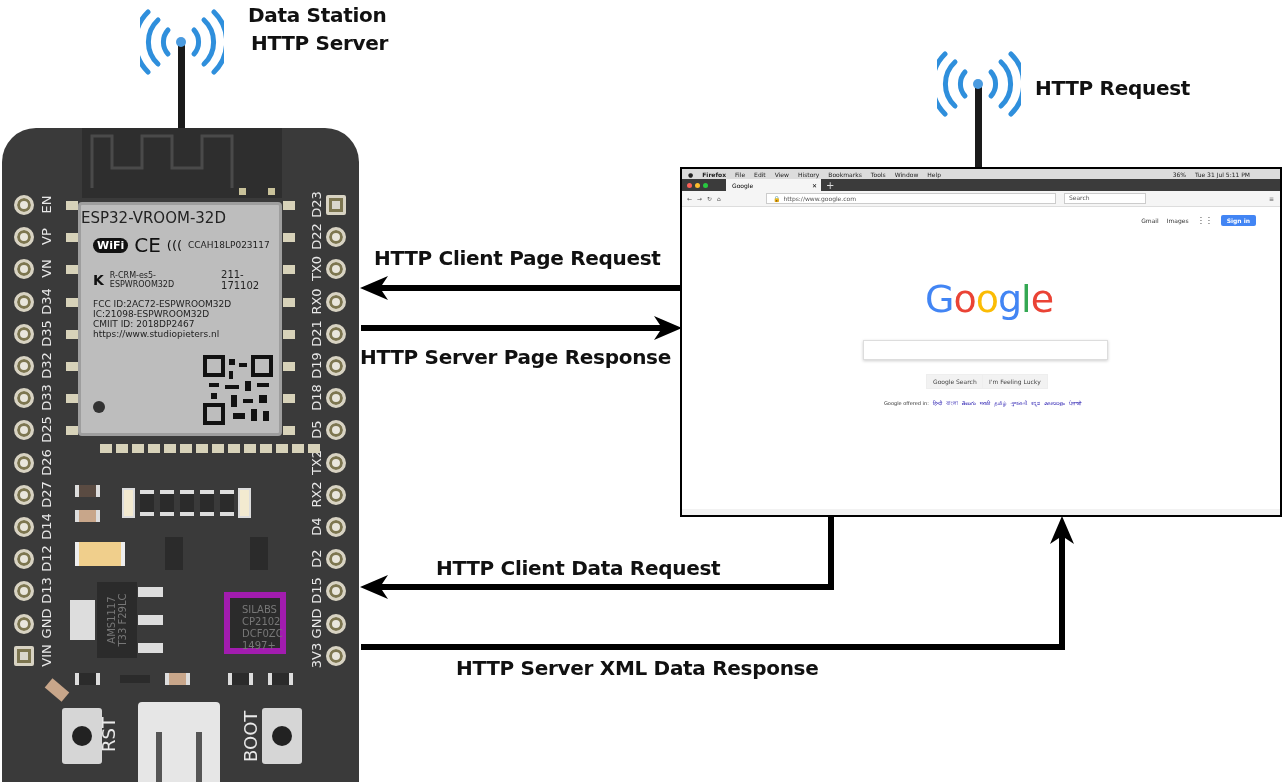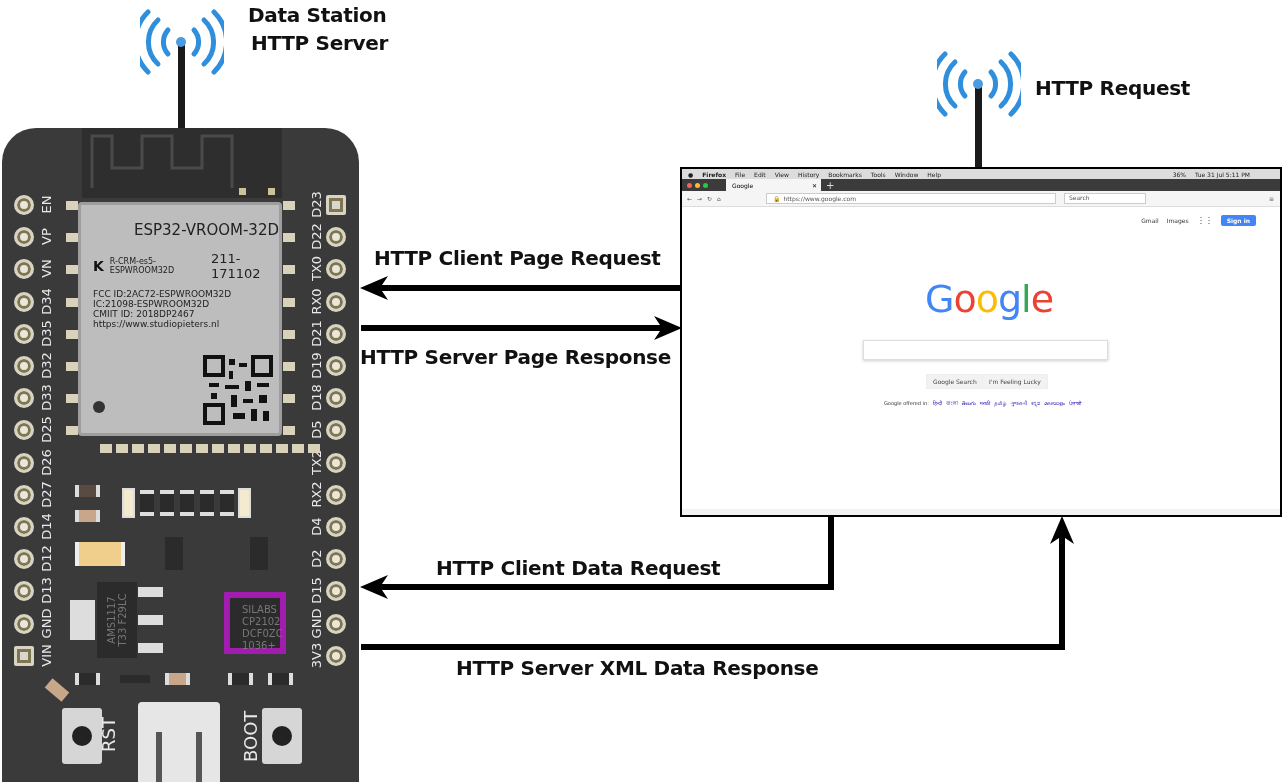--- a/index.html
+++ b/index.html
@@ -7,21 +7,21 @@
   .abs { position: absolute; }
   .label-bold { font-family: "DejaVu Sans", sans-serif; font-weight: bold; color: #111; font-size: 20px; white-space: nowrap; letter-spacing: -0.3px; }
   
   .board { left: 2px; top: 128px; width: 357px; height: 654px; background: #3a3a3a; border-radius: 34px 34px 0 0; }
   .antenna-area { left: 80px; top: 0; width: 200px; height: 70px; background: #2e2e2e; }
   .pin { width: 20px; height: 20px; border-radius: 50%; background: #e9e6dc; border: 3px solid #d8d3c3; box-shadow: inset 0 0 0 3px #7d7650; }
   .pin.sq { border-radius: 2px; background: #d9d6cd; }
   .pinlbl { font-size: 13px; color: #e8e8e8; transform: rotate(-90deg); transform-origin: center; width: 36px; text-align: center; font-family: "DejaVu Sans", sans-serif; }
   .module { left: 78px; top: 202px; width: 204px; height: 234px; background: #bdbdbd; border: 3px solid #9e9e9e; border-radius: 4px; }
   .module .t1 { font-size: 22px; letter-spacing: 1px; color: #222; text-align: center; margin-top: 22px; }
-  .module .t2 { font-size: 15px; color: #222; text-align: right; margin-top: 16px; }
+  .module .t2 { font-size: 15px; color: #222; text-align: left; margin-top: 4px; }
   .module .small { font-size: 9px; color: #222; }
   .castel { width: 12px; height: 9px; background: #d7d2b9; }
   .chip { background: #2b2b2b; }
   .btn-body { width: 40px; height: 56px; background: #d6d6d6; border-radius: 3px; }
   .btn-dot { width: 20px; height: 20px; border-radius: 50%; background: #222; }
   .usb { width: 82px; height: 90px; background: #e6e6e6; border-radius: 4px 4px 0 0; }
   
   .browser { left: 680px; top: 167px; width: 602px; height: 350px; border: 2px solid #000; background: #fff; overflow: hidden; }
   .mac-bar { height: 10px; background: #dcdcdc; font-size: 6px; color: #222; display: flex; align-items: center; padding-left: 6px; gap: 9px; }
   .tab-bar { height: 12px; background: #3b3b3b; display: flex; align-items: center; }
@@ -134,24 +134,30 @@
     <div class="abs pin" style="left: 326px; top: 581.4px;"></div>
     <div class="abs pinlbl" style="left: 298px; top: 583.4px;">D15</div>
     <div class="abs pin" style="left: 326px; top: 613.6px;"></div>
     <div class="abs pinlbl" style="left: 298px; top: 615.6px;">GND</div>
     <div class="abs pin" style="left: 326px; top: 645.8px;"></div>
     <div class="abs pinlbl" style="left: 298px; top: 647.8px;">3V3</div>
   </div>
 
 <div class="abs module">
   <div class="t2">ESP32-VROOM-32D</div>
+  <div style="display:flex;align-items:center;gap:6px;margin:6px 0 0 12px;">
+    <span style="background:#111;color:#fff;font-weight:bold;font-size:11px;padding:1px 4px;border-radius:8px">WiFi</span>
+    <span style="font-size:20px;color:#111">CE</span>
+    <span style="font-size:13px;color:#111">(((</span>
+    <span class="small">CCAH18LP023117</span>
+  </div>
   <div style="display:flex;align-items:center;gap:6px;margin:12px 0 0 12px;">
     <span style="font-weight:bold;font-size:14px;color:#111">K</span>
     <span class="small" style="font-size:8px">R-CRM-es5-ESPWROOM32D</span>
-    <span class="small" style="font-size:13px">211-171102</span>
+    <span class="small" style="font-size:10px">211-171102</span>
   </div>
   <div class="small" style="margin:8px 0 0 12px">FCC ID:2AC72-ESPWROOM32D</div>
   <div class="small" style="margin-left:12px">IC:21098-ESPWROOM32D</div>
   <div class="small" style="margin-left:12px">CMIIT ID: 2018DP2467</div>
   <div class="small" style="margin-left:12px">https://www.studiopieters.nl</div>
   <div class="abs" style="left:12px;top:196px;width:12px;height:12px;border-radius:50%;background:#333"></div>
   <svg class="abs" style="left:122px;top:150px" width="70" height="70">
     <rect width="70" height="70" fill="#bdbdbd"></rect>
     <rect x="2" y="2" width="18" height="18" fill="none" stroke="#111" stroke-width="4"></rect>
     <rect x="50" y="2" width="18" height="18" fill="none" stroke="#111" stroke-width="4"></rect>
@@ -215,21 +221,21 @@
 </div>
 <div class="abs" style="left:70px;top:600px;width:25px;height:40px;background:#ddd"></div>
 <div class="abs" style="left:138px;top:587px;width:25px;height:10px;background:#ddd"></div>
 <div class="abs" style="left:138px;top:615px;width:25px;height:10px;background:#ddd"></div>
 <div class="abs" style="left:138px;top:643px;width:25px;height:10px;background:#ddd"></div>
 
 <div class="abs chip" style="left:224px;top:592px;width:62px;height:62px;border:6px solid #a21caf;padding:6px 0 0 12px;font-size:10px;color:#777;line-height:12px">
   <div>SILABS</div>
   <div>CP2102</div>
   <div>DCF0ZC</div>
-  <div>1036+</div>
+  <div>1497+</div>
 </div>
 
 <div class="abs" style="left:75px;top:673px;width:25px;height:12px;background:#2b2b2b;border-left:4px solid #ddd;border-right:4px solid #ddd"></div>
 <div class="abs" style="left:120px;top:675px;width:30px;height:8px;background:#2b2b2b"></div>
 <div class="abs" style="left:165px;top:673px;width:25px;height:12px;background:#c8a68a;border-left:4px solid #ddd;border-right:4px solid #ddd"></div>
 <div class="abs" style="left:228px;top:673px;width:25px;height:12px;background:#2b2b2b;border-left:4px solid #ddd;border-right:4px solid #ddd"></div>
 <div class="abs" style="left:268px;top:673px;width:25px;height:12px;background:#2b2b2b;border-left:4px solid #ddd;border-right:4px solid #ddd"></div>
 <div class="abs" style="left:46px;top:684px;width:22px;height:12px;background:#c8a68a;transform:rotate(40deg)"></div>
 
 <div class="abs btn-body" style="left:62px;top:708px;display:flex;align-items:center;justify-content:center">

